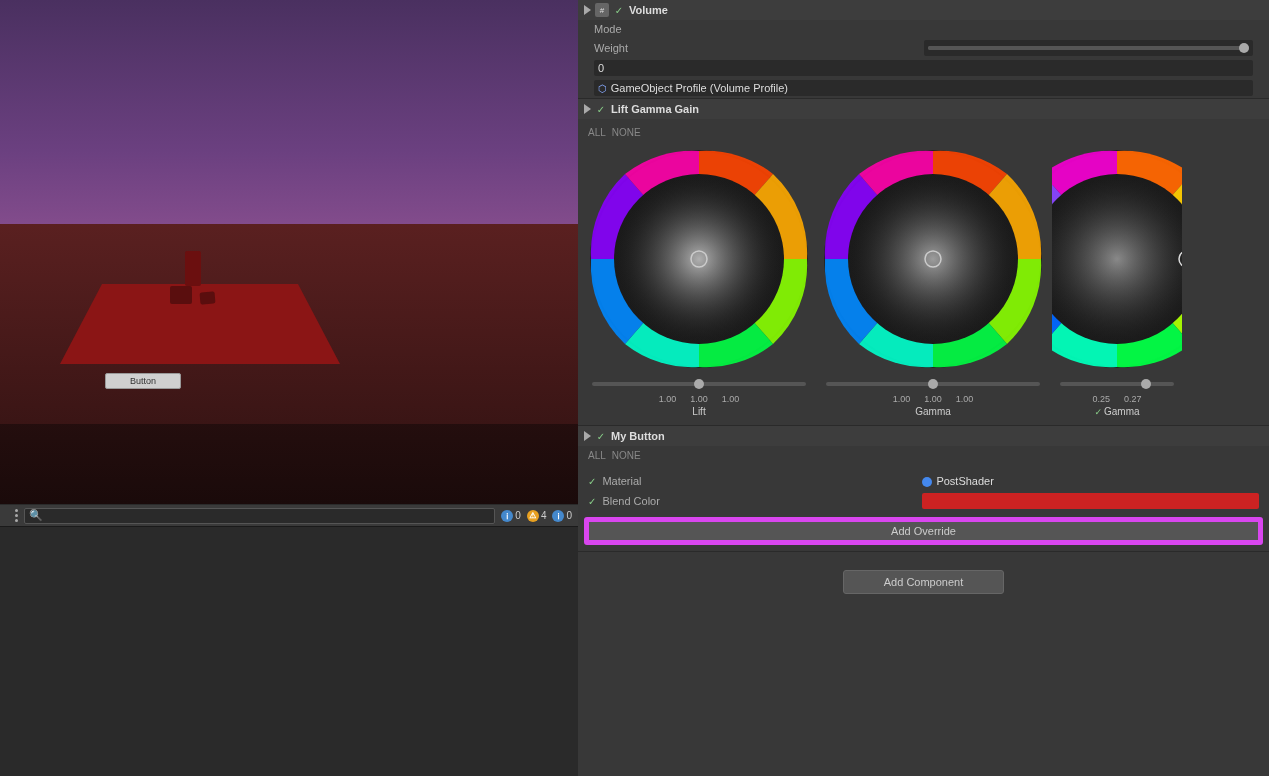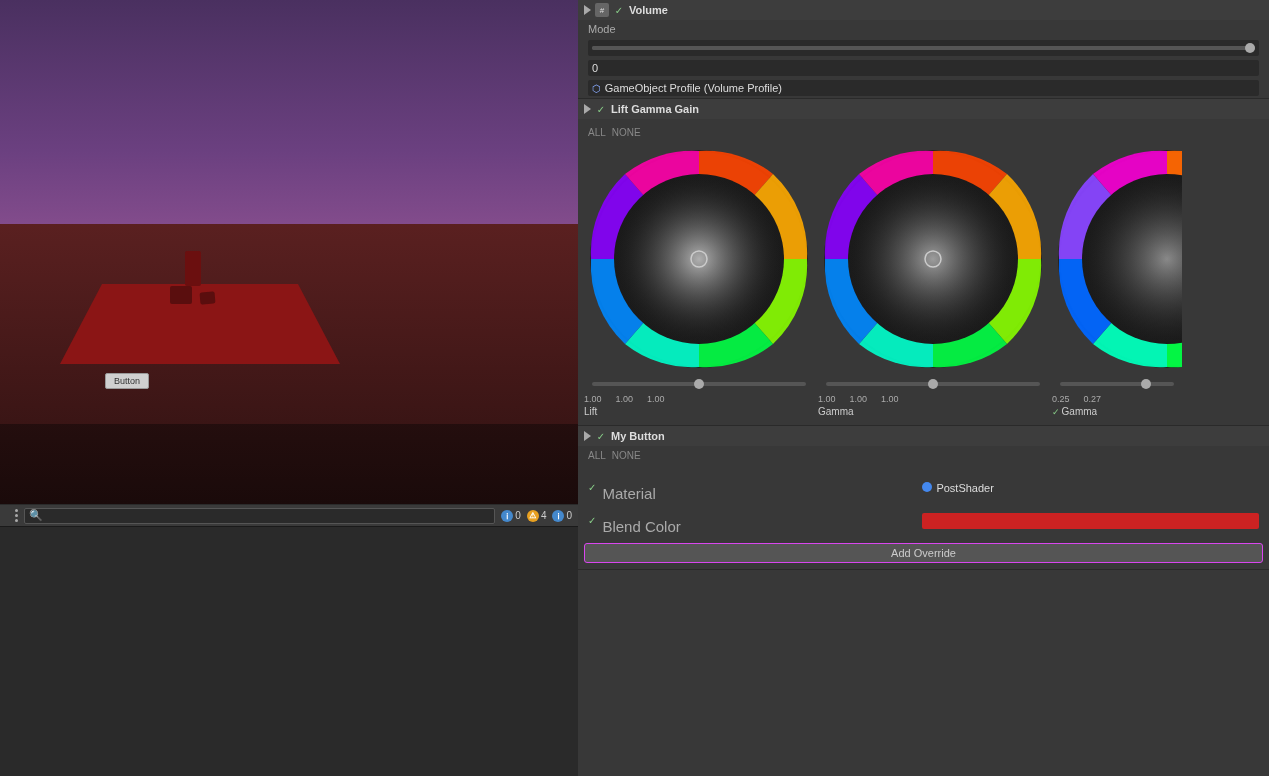--- a/index.html
+++ b/index.html
@@ -99,21 +99,21 @@
       background: linear-gradient(180deg, #2a1010 0%, #1a0a0a 100%);
     }
 
     
     .scene-button {
       position: absolute;
       bottom: 115px;
       left: 105px;
       background: #d0d0d0;
       border: 1px solid #999;
-      padding: 2px 8px;
+      padding: 2px 24px;
       font-size: 9px;
       color: #333;
       border-radius: 2px;
     }
 
     
     #scene-toolbar {
       height: 22px;
       background: #3a3a3a;
       display: flex;
@@ -250,21 +250,21 @@
     .section-title {
       font-size: 11px;
       font-weight: bold;
       color: #ddd;
     }
 
     
     .prop-row {
       display: flex;
       align-items: center;
-      padding: 2px 10px;
+      padding: 2px 16px;
       min-height: 18px;
       color: #ccc;
     }
 
     .prop-label {
       width: 330px;
       font-size: 11px;
       color: #aaa;
       flex-shrink: 0;
     }
@@ -302,21 +302,21 @@
 
     .color-wheels-row {
       display: flex;
       gap: 4px;
       align-items: flex-start;
     }
 
     .color-wheel-item {
       display: flex;
       flex-direction: column;
-      align-items: flex-start;
+      align-items: center;
     }
 
     .wheel-values {
       display: flex;
       gap: 2px;
       font-size: 9px;
       color: #aaa;
       margin-bottom: 2px;
     }
 
@@ -375,23 +375,22 @@
     }
 
     .override-check {
       color: #88cc88;
       font-size: 10px;
       margin-right: 6px;
     }
 
     .override-label {
       width: 320px;
-      font-size: 15px;
+      font-size: 11px;
       color: #aaa;
-      margin-top: 12px;
     }
 
     .blue-dot {
       width: 10px;
       height: 10px;
       background: #4488ee;
       border-radius: 50%;
       margin-right: 4px;
       display: inline-block;
     }
@@ -400,21 +399,21 @@
       flex: 1;
       height: 16px;
       background: #cc2222;
       border-radius: 2px;
     }
 
     
     .add-override-btn {
       margin: 6px 6px;
       background: #555;
-      border: 1px solid #d946ef;
+      border: 5px solid #d946ef;
       border-radius: 3px;
       padding: 3px 12px;
       text-align: center;
       color: #ccc;
       font-size: 11px;
       cursor: pointer;
     }
 
     
     .add-component-btn {
@@ -486,20 +485,21 @@
       <div class="hash-icon">#</div>
       <div class="check-icon">✓</div>
       <span class="section-title">Volume</span>
     </div>
 
     <div class="prop-row">
       <div class="prop-label">Mode</div>
     </div>
 
     <div class="prop-row">
+      <div class="prop-label">Weight</div>
       <div class="prop-value" style="padding:0;">
         <div style="width:100%;height:4px;background:#555;border-radius:2px;position:relative;margin:6px 4px;">
           <div style="width:100%;height:4px;background:#555;border-radius:2px;"></div>
           <div style="width:10px;height:10px;background:#aaa;border-radius:50%;position:absolute;top:-3px;right:0;"></div>
         </div>
       </div>
     </div>
 
     <div class="prop-row">
       <div class="prop-value">0</div>
@@ -674,29 +674,32 @@
     </div>
 
     <div class="all-none-row" style="padding: 4px 10px;">
       <span class="all-none-btn">ALL</span>
       <span class="all-none-btn">NONE</span>
     </div>
 
     <div class="override-row">
       <span class="override-check">✓</span>
       <div class="override-label">Material</div>
-      <div style="flex:1;display:flex;align-items:flex-start;">
+      <div style="flex:1;display:flex;align-items:flex-end;">
         <span class="blue-dot"></span>
         <span style="color:#ddd;font-size:11px;">PostShader</span>
       </div>
     </div>
 
     <div class="override-row">
       <span class="override-check">✓</span>
       <div class="override-label">Blend Color</div>
       <div class="color-swatch-red"></div>
     </div>
 
     <div class="add-override-btn">Add Override</div>
   </div>
 
+  <div style="display:flex;justify-content:center;padding:10px 0;">
+    <button class="add-component-btn">Add Component</button>
+  </div>
 
 </div>
 
 </body></html>

